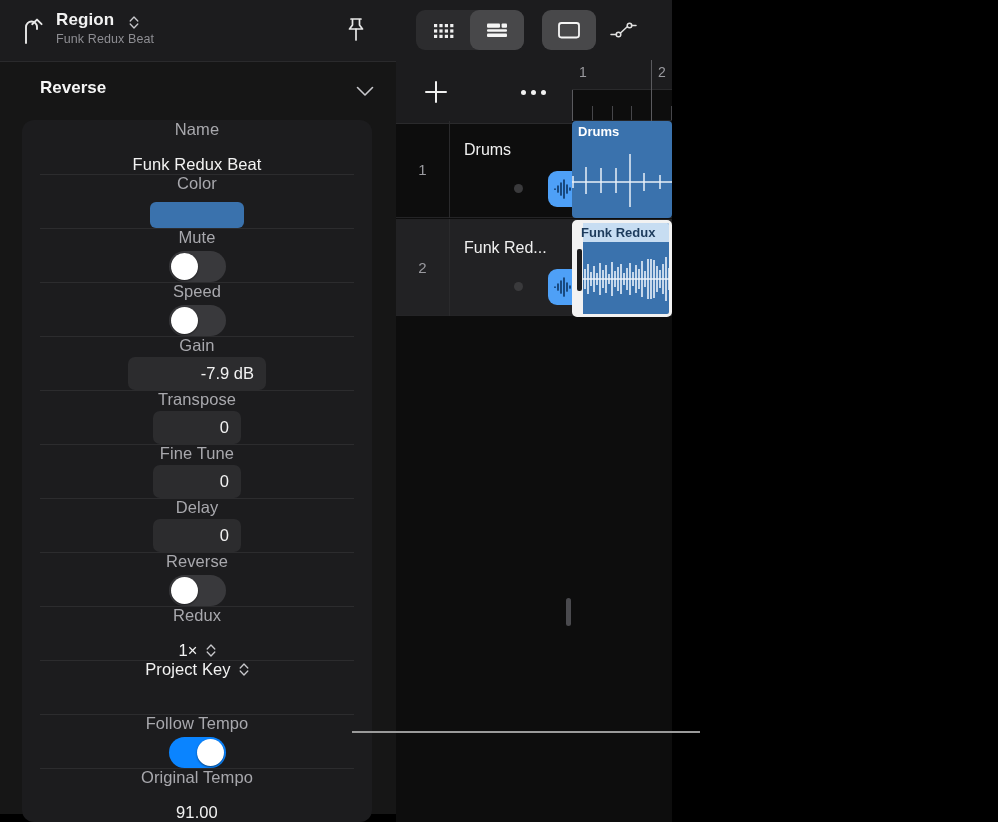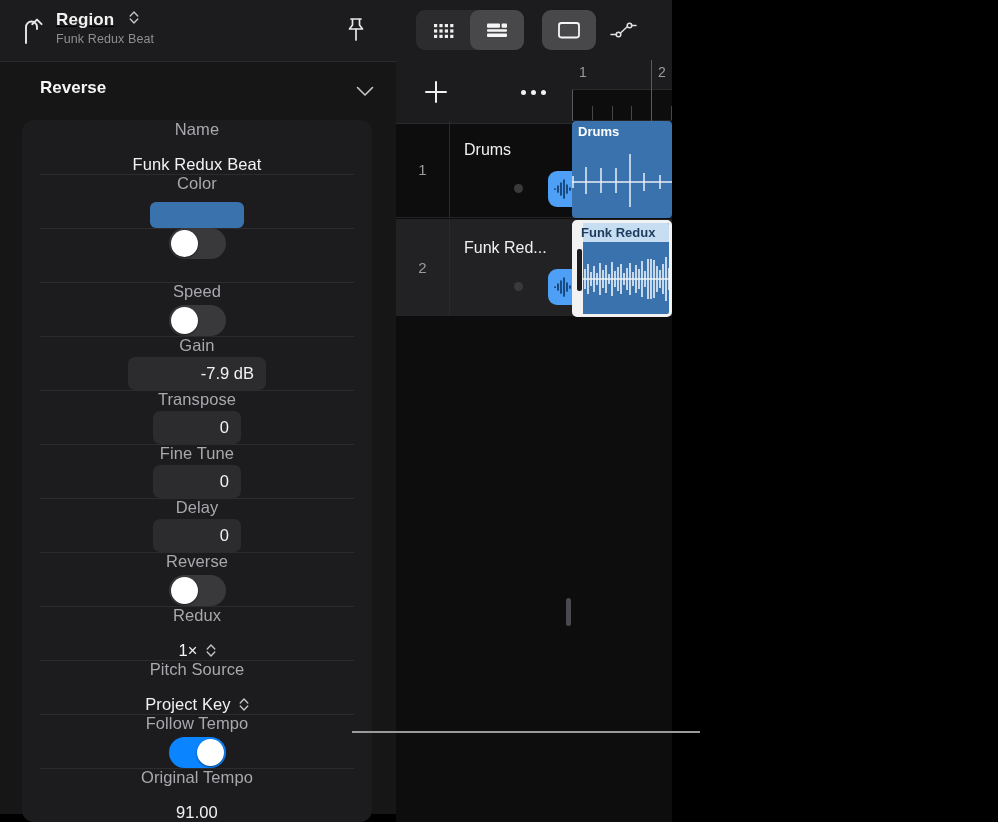--- a/index.html
+++ b/index.html
@@ -18,21 +18,21 @@
   }
   .insp-header {
     position: relative; height: 62px; background: #1c1c1e;
     border-bottom: 1px solid #2a2a2c;
   }
   .back-icon {
     position: absolute; left: 20px; top: 18px; width: 26px; height: 26px;
     cursor: pointer;
   }
   .insp-titlewrap { position: absolute; left: 56px; top: 10px; }
-  .insp-title-row { display: flex; align-items: flex-start; gap: 15px; text-decoration: underline; }
+  .insp-title-row { display: flex; align-items: flex-end; gap: 15px; }
   .insp-title {
     font-size: 17px; font-weight: bold; color: #f2f2f2; letter-spacing: .1px;
   }
   .chev-updown { width: 10px; height: 15px; flex: 0 0 auto; }
   .insp-sub {
     font-size: 12.5px; color: #8e8e93; margin-top: 2px; letter-spacing: .1px;
   }
   .pin-icon { position: absolute; right: 28px; top: 17px; width: 24px; height: 26px; cursor: pointer; }
 
   .section-head {
@@ -248,20 +248,21 @@
     <div class="card" id="param-card">
         <div class="row">
           <span class="row-label">Name</span>
           <span class="row-value">Funk Redux Beat</span>
         </div>
         <div class="row">
           <span class="row-label">Color</span>
           <div class="color-swatch" style="background: rgb(58, 114, 173);"></div>
         </div>
         <div class="row">
+          <span class="row-label">Mute</span>
           <div class="toggle off">
             <div class="knob"></div>
           </div>
         </div>
         <div class="row">
           <span class="row-label">Speed</span>
           <div class="toggle off">
             <div class="knob"></div>
           </div>
         </div>
@@ -299,21 +300,20 @@
           <span class="row-label">Redux</span>
           <div class="stepper-val">
             <span class="row-value">1×</span>
             <span class="chev-updown"><svg viewBox="0 0 10 15" width="10" height="15">
                 <path d="M1.2 6 L5 2 L8.8 6" fill="none" stroke="#c8c8cc" stroke-width="1.3" stroke-linecap="round" stroke-linejoin="round"></path>
                 <path d="M1.2 9 L5 13 L8.8 9" fill="none" stroke="#c8c8cc" stroke-width="1.3" stroke-linecap="round" stroke-linejoin="round"></path>
               </svg></span>
           </div>
         </div>
         <div class="row">
-          <span class="row-label">Pitch Source</span>
           <div class="stepper-val">
             <span class="row-value">Project Key</span>
             <span class="chev-updown"><svg viewBox="0 0 10 15" width="10" height="15">
                 <path d="M1.2 6 L5 2 L8.8 6" fill="none" stroke="#c8c8cc" stroke-width="1.3" stroke-linecap="round" stroke-linejoin="round"></path>
                 <path d="M1.2 9 L5 13 L8.8 9" fill="none" stroke="#c8c8cc" stroke-width="1.3" stroke-linecap="round" stroke-linejoin="round"></path>
               </svg></span>
           </div>
         </div>
         <div class="row">
           <span class="row-label">Follow Tempo</span>

